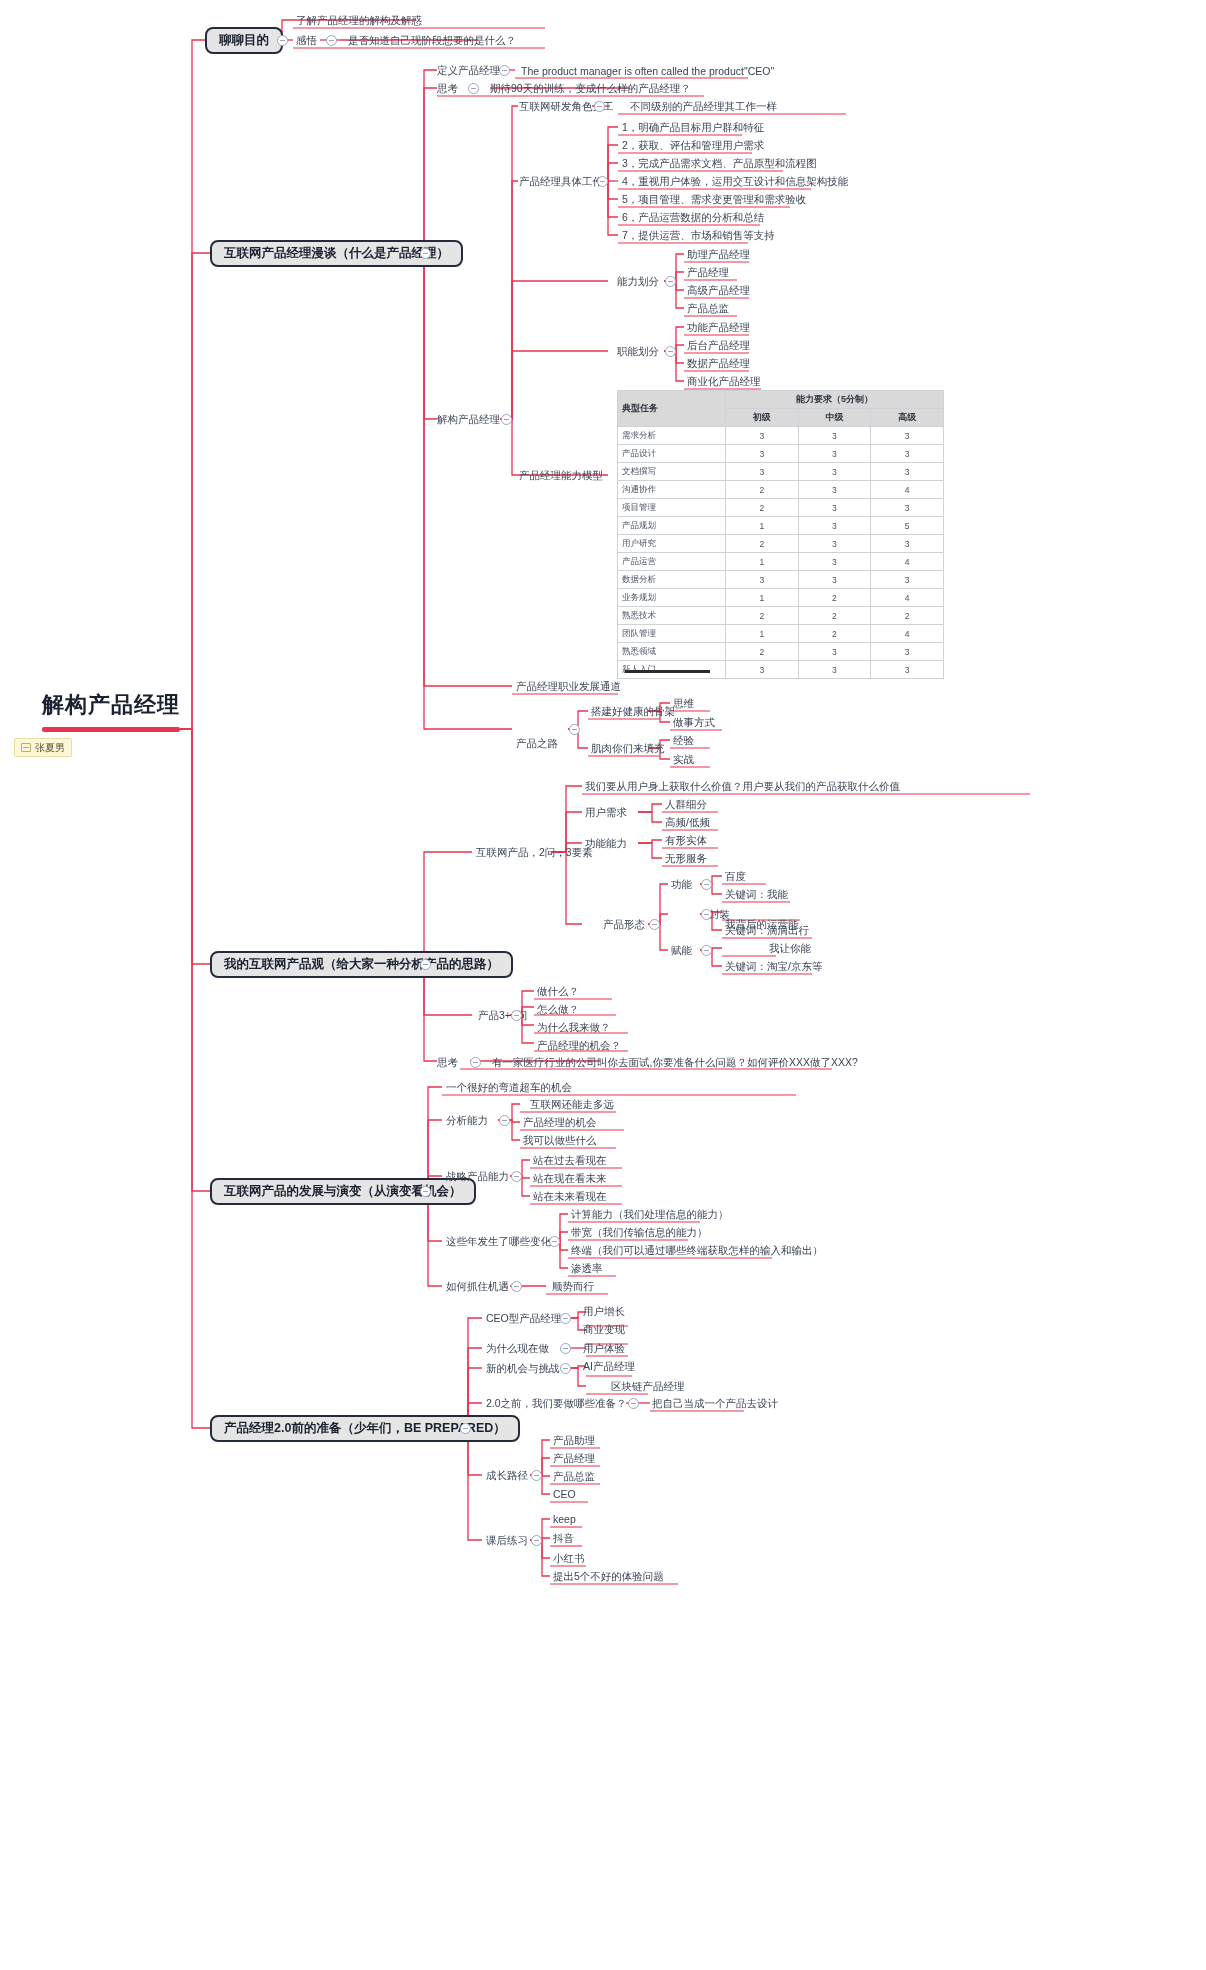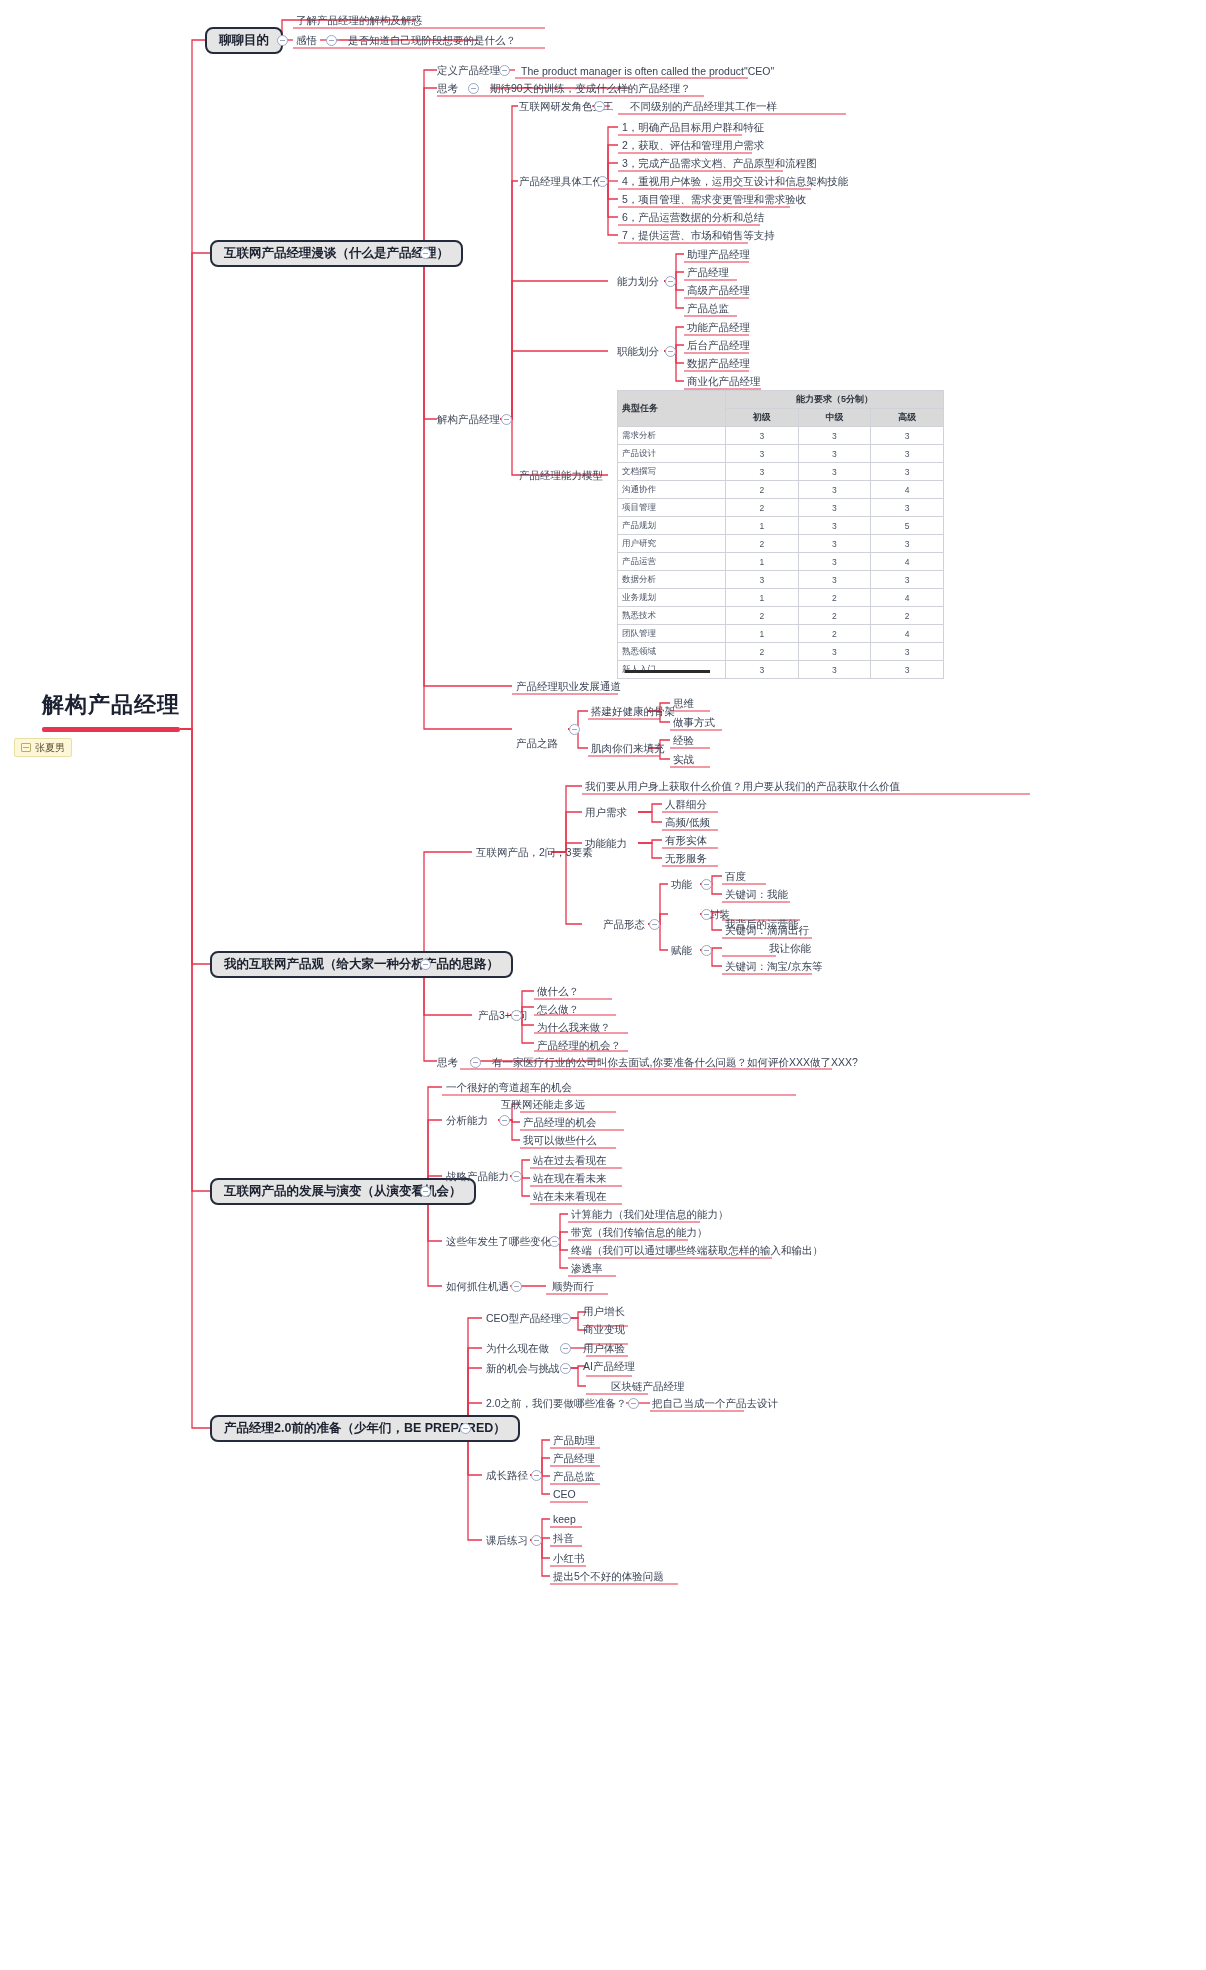--- a/index.html
+++ b/index.html
@@ -560,21 +560,21 @@
   <div class="node" style="left:537px; top:1020px;">为什么我来做？</div>
   <div class="node" style="left:537px; top:1038px;">产品经理的机会？</div>
 
   <div class="node" style="left:437px; top:1055px;">思考</div>
   <div class="toggle" style="left:470px; top:1057px;"></div>
   <div class="node" style="left:492px; top:1055px;">有一家医疗行业的公司叫你去面试,你要准备什么问题？如何评价XXX做了XXX?</div>
 
   <div class="node" style="left:446px; top:1080px;">一个很好的弯道超车的机会</div>
   <div class="node" style="left:446px; top:1113px;">分析能力</div>
   <div class="toggle" style="left:499px; top:1115px;"></div>
-  <div class="node" style="left:501px; top:1097px;">互联网还能走多远</div>
+  <div class="node" style="left:530px; top:1097px;">互联网还能走多远</div>
   <div class="node" style="left:523px; top:1115px;">产品经理的机会</div>
   <div class="node" style="left:523px; top:1133px;">我可以做些什么</div>
   <div class="node" style="left:446px; top:1169px;">战略产品能力</div>
   <div class="toggle" style="left:511px; top:1171px;"></div>
   <div class="node" style="left:533px; top:1153px;">站在过去看现在</div>
   <div class="node" style="left:533px; top:1171px;">站在现在看未来</div>
   <div class="node" style="left:533px; top:1189px;">站在未来看现在</div>
   <div class="node" style="left:446px; top:1234px;">这些年发生了哪些变化</div>
   <div class="toggle" style="left:549px; top:1236px;"></div>
   <div class="node" style="left:571px; top:1207px;">计算能力（我们处理信息的能力）</div>

